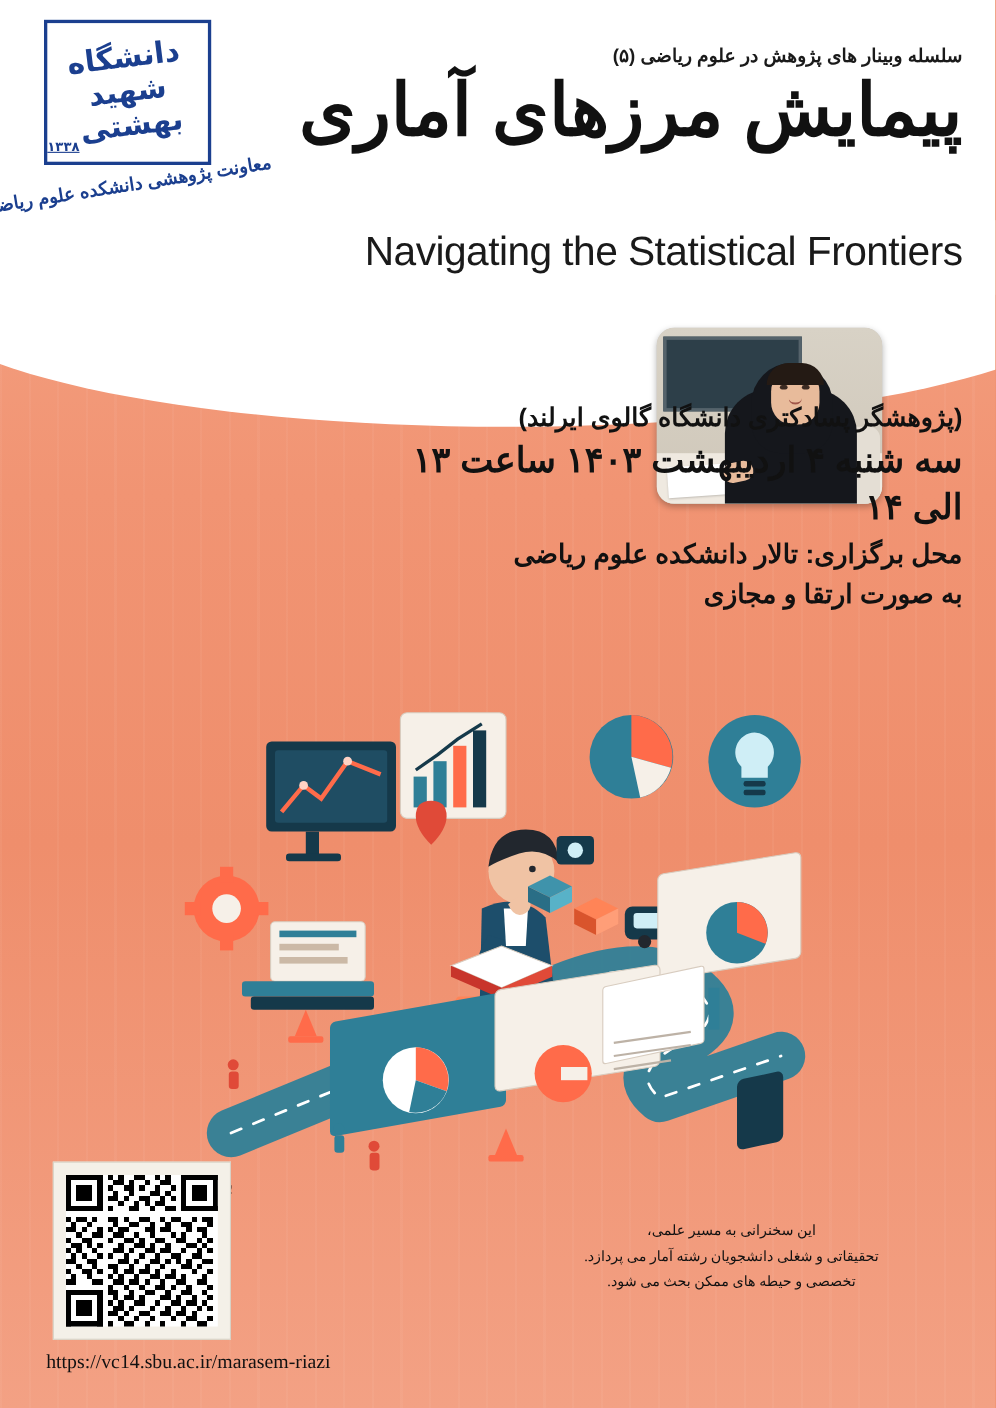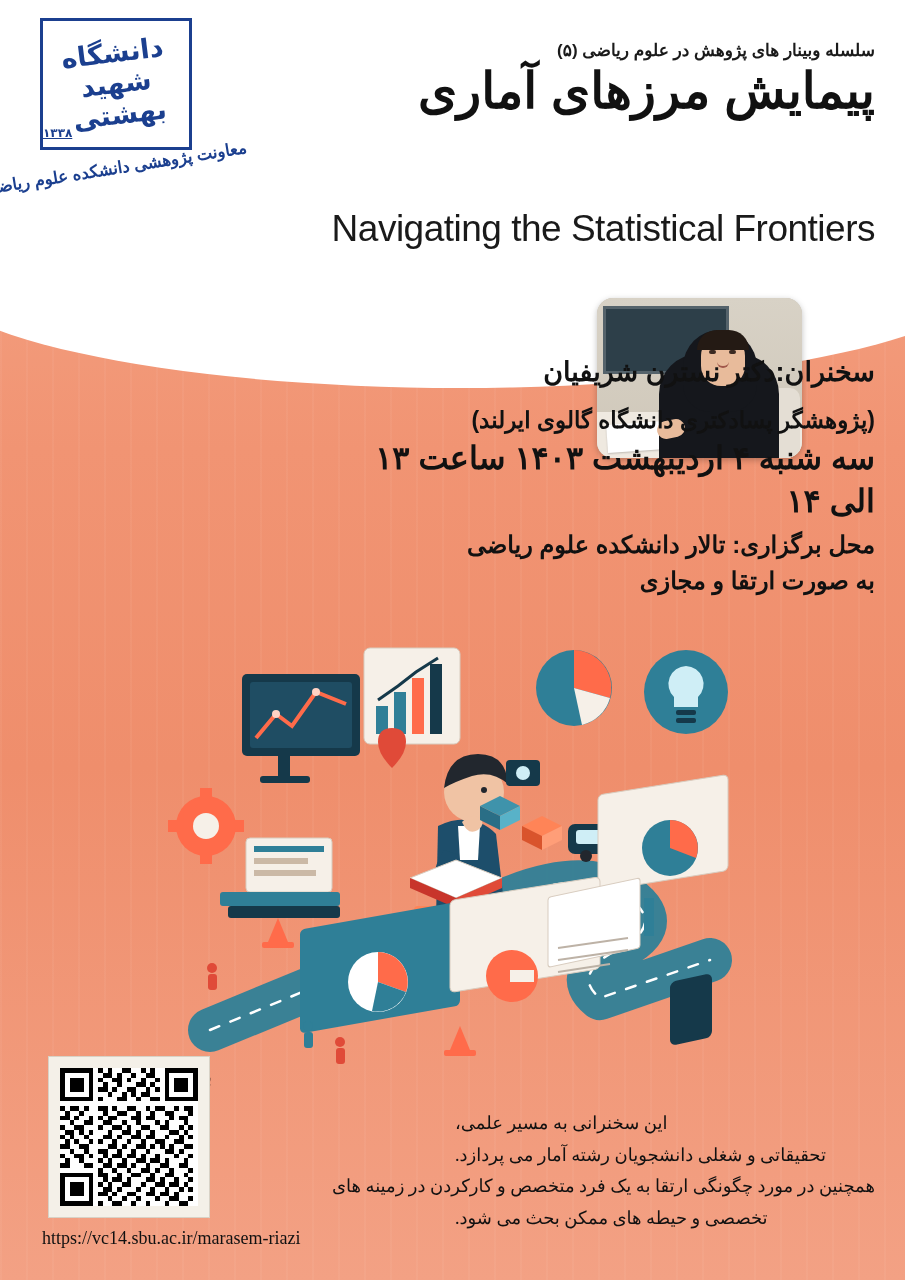--- a/index.html
+++ b/index.html
@@ -72,21 +72,21 @@
     white-space:nowrap;
   }
   .series-line{
     position:absolute;right:30px;top:40px;
     color:#1a1a1a;font-weight:bold;font-size:17px;
     z-index:6;
     white-space:nowrap;
   }
   .title-fa{
     position:absolute;right:30px;top:62px;
-    color:#111;font-weight:bold;font-size:50px;
+    color:#111;font-weight:bold;font-size:66px;
     letter-spacing:-1px;
     z-index:6;
     white-space:nowrap;
     margin-left:32px;
   }
   .title-en{
     position:absolute;right:30px;top:208px;
     color:#1a1a1a;font-weight:normal;font-size:37px;
     font-family:"Liberation Sans", sans-serif;
     letter-spacing:-0.5px;
@@ -150,21 +150,21 @@
   .qr-inner{width:138px;height:138px;}
   .url{
     position:absolute;left:42px;top:1228px;
     color:#111;font-size:18px;direction:ltr;
     font-family:"Liberation Serif", serif;
     z-index:6;
   }
   
   .abstract{
     position:absolute;right:30px;top:1108px;width:420px;
-    text-align:left;color:#111;font-size:18px;line-height:1.75;
+    text-align:center;color:#111;font-size:13px;line-height:1.75;
     font-family:"Liberation Serif", serif;
     z-index:6;
   }
   .abstract div{white-space:nowrap;}
 </style>
 </head>
 <body>
 
 <div id="poster">
   <div class="stripes"></div>
@@ -192,21 +192,20 @@
     <div class="scarf"></div>
     <div class="face"></div>
     <div class="hair"></div>
     <div class="eyeL"></div>
     <div class="eyeR"></div>
     <div class="smile"></div>
     <div class="hand"></div>
   </div>
 
   <div class="info">
-    <div class="speaker">سخنران:دکتر نسترن شریفیان</div>
     <div class="affil">(پژوهشگر پسادکتری دانشگاه گالوی ایرلند)</div>
     <div class="datetime">سه شنبه ۴ اردیبهشت ۱۴۰۳ ساعت ۱۳ الی ۱۴</div>
     <div class="venue">محل برگزاری: تالار دانشکده علوم ریاضی</div>
     <div class="venue2">به صورت ارتقا و مجازی</div>
   </div>
 
   <div class="illus">
     <svg width="620" height="460" viewBox="0 0 620 460" xmlns="http://www.w3.org/2000/svg">
 
       <path d="M60 400 L230 330 L300 300 L360 268 Q430 240 470 262 Q520 292 470 318 Q420 344 450 368 L560 330" fill="none" stroke="#2f7f97" stroke-width="44" stroke-linecap="round" stroke-linejoin="round" opacity="0.95"></path>
@@ -612,16 +611,15 @@
           <rect x="22" y="28" width="1" height="1"></rect>
           <rect x="25" y="28" width="2" height="1"></rect>
       </g>
     </svg>
   </div>
   <div class="url">https://vc14.sbu.ac.ir/marasem-riazi</div>
 
   <div class="abstract">
     <div>این سخنرانی به مسیر علمی،</div>
     <div>تحقیقاتی و شغلی دانشجویان رشته آمار می پردازد.</div>
-    <div>همچنین در مورد چگونگی ارتقا به یک فرد متخصص و کارکردن در زمینه های</div>
     <div>تخصصی و حیطه های ممکن بحث می شود.</div>
   </div>
 </div>
 
 </body></html>

